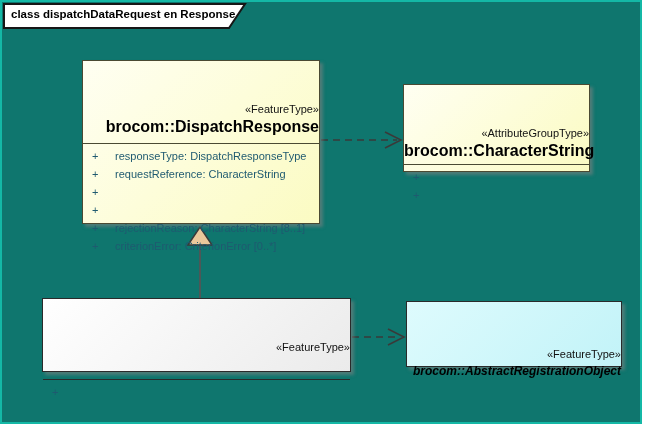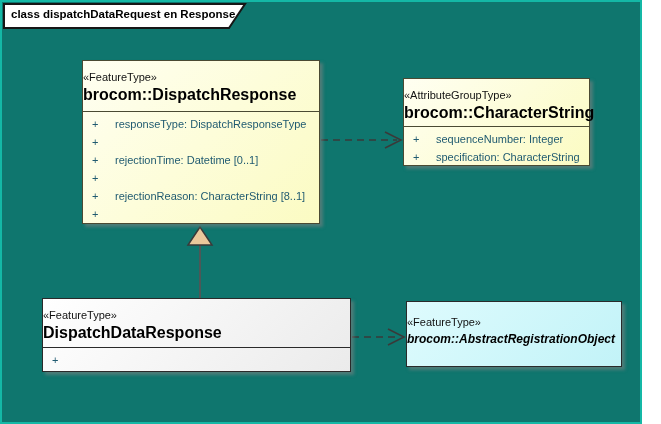--- a/index.html
+++ b/index.html
@@ -14,33 +14,33 @@
     font-size:11.5px;font-weight:bold;color:#000;white-space:nowrap;
   }
   .uml-box{
     position:absolute;z-index:2;box-sizing:border-box;
     border:1.5px solid #4a4a33;
     box-shadow:3px 3px 3px rgba(130,130,130,0.55);
   }
   .yellow{background:linear-gradient(135deg,#fffff2 0%,#fbfbc2 100%);}
   .neutral{border-color:#2a2a2a;background:linear-gradient(135deg,#ffffff 0%,#ebebeb 100%);}
   .cyan{border-color:#2a2a2a;background:linear-gradient(135deg,#defbfd 0%,#c2f3f8 100%);}
-  .box-header{text-align:left;box-sizing:border-box;padding-top:9px;}
+  .box-header{text-align:right;box-sizing:border-box;padding-top:9px;margin-top:32px;}
   .stereotype{font-size:11px;color:#111;line-height:14px;}
   .class-name{font-size:16px;font-weight:bold;color:#000;line-height:15px;margin-top:3px;white-space:nowrap;}
   .class-name.abstract{font-style:italic;font-size:12px;}
   .attr-compartment{border-top:1.5px solid #4a4a33;box-sizing:border-box;padding-top:3px;}
   .neutral .attr-compartment{border-top-color:#2a2a2a;}
   .attr-row{display:flex;height:18px;line-height:18px;font-size:11px;color:#1f5a70;white-space:nowrap;}
   .attr-vis{flex:0 0 14px;padding-left:9px;}
   .attr-text{padding-left:9px;}
   
   .box-dispatch-response{left:80px;top:58px;width:238px;height:164px;}
   .box-dispatch-response .box-header{height:50px;}
-  .box-criterion-error{left:401px;top:76px;width:187px;height:88px;}
+  .box-criterion-error{left:401px;top:82px;width:187px;height:88px;}
   .box-criterion-error .box-header{height:47px;}
   .box-dispatch-data-response{left:40px;top:296px;width:309px;height:74px;}
   .box-dispatch-data-response .box-header{height:48px;}
   .box-abstract-registration{left:404px;top:299px;width:216px;height:66px;}
   .box-abstract-registration .box-header{padding-top:13px;}
 </style>
 </head>
 <body>
 
 <div class="canvas">
@@ -72,59 +72,57 @@
       <div class="stereotype">«FeatureType»</div>
       <div class="class-name">brocom::DispatchResponse</div>
     </div>
     <div class="attr-compartment">
       <div class="attr-row">
         <span class="attr-vis">+</span>
         <span class="attr-text">responseType: DispatchResponseType</span>
       </div>
       <div class="attr-row">
         <span class="attr-vis">+</span>
+        <span class="attr-text">requestReference: CharacterString</span>
       </div>
       <div class="attr-row">
         <span class="attr-vis">+</span>
-        <span class="attr-text">rejectionTime: Datetime [0..1]</span>
       </div>
       <div class="attr-row">
         <span class="attr-vis">+</span>
       </div>
       <div class="attr-row">
         <span class="attr-vis">+</span>
         <span class="attr-text">rejectionReason: CharacterString [8..1]</span>
       </div>
       <div class="attr-row">
         <span class="attr-vis">+</span>
+        <span class="attr-text">criterionError: CriterionError [0..*]</span>
       </div>
     </div>
   </div>
 
   <div class="uml-box yellow box-criterion-error">
     <div class="box-header">
       <div class="stereotype">«AttributeGroupType»</div>
       <div class="class-name">brocom::CharacterString</div>
     </div>
     <div class="attr-compartment">
       <div class="attr-row">
         <span class="attr-vis">+</span>
-        <span class="attr-text">sequenceNumber: Integer</span>
       </div>
       <div class="attr-row">
         <span class="attr-vis">+</span>
-        <span class="attr-text">specification: CharacterString</span>
       </div>
     </div>
   </div>
 
   <div class="uml-box neutral box-dispatch-data-response">
     <div class="box-header">
       <div class="stereotype">«FeatureType»</div>
-      <div class="class-name">DispatchDataResponse</div>
     </div>
     <div class="attr-compartment">
       <div class="attr-row">
         <span class="attr-vis">+</span>
       </div>
     </div>
   </div>
 
   <div class="uml-box cyan box-abstract-registration">
     <div class="box-header">

